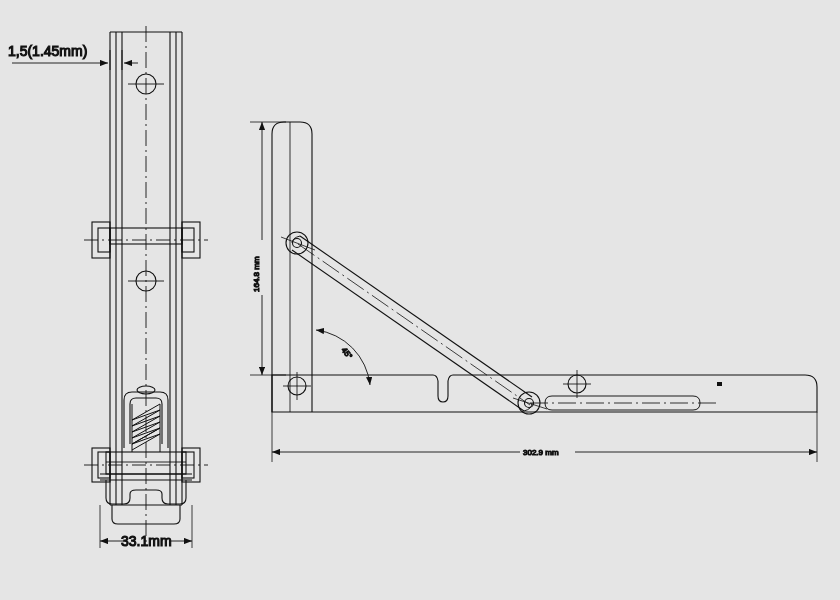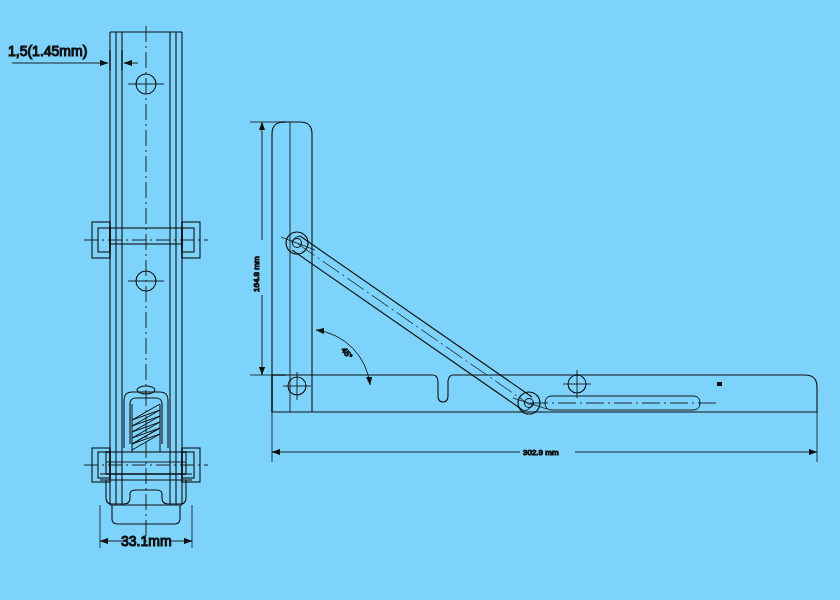--- a/index.html
+++ b/index.html
@@ -1,18 +1,18 @@
 <!DOCTYPE html>
 <html><head>
 <meta charset="utf-8">
 <style>
   html,body{margin:0;padding:0;background:#ffffff;}
   body{width:840px;height:600px;overflow:hidden;
        font-family:"Liberation Sans", sans-serif;color:#000;}
-  #stage{position:relative;width:840px;height:600px;background:#7dd3fc;}
+  #stage{position:relative;width:840px;height:600px;background:#e5e5e5;}
   svg{display:block;}
   .dimtext{font-family:"Liberation Sans", sans-serif;fill:#111;}
 </style>
 </head>
 <body>
 
 <div id="stage">
 <svg width="840" height="600" viewBox="0 0 840 600">
 
   <defs>

